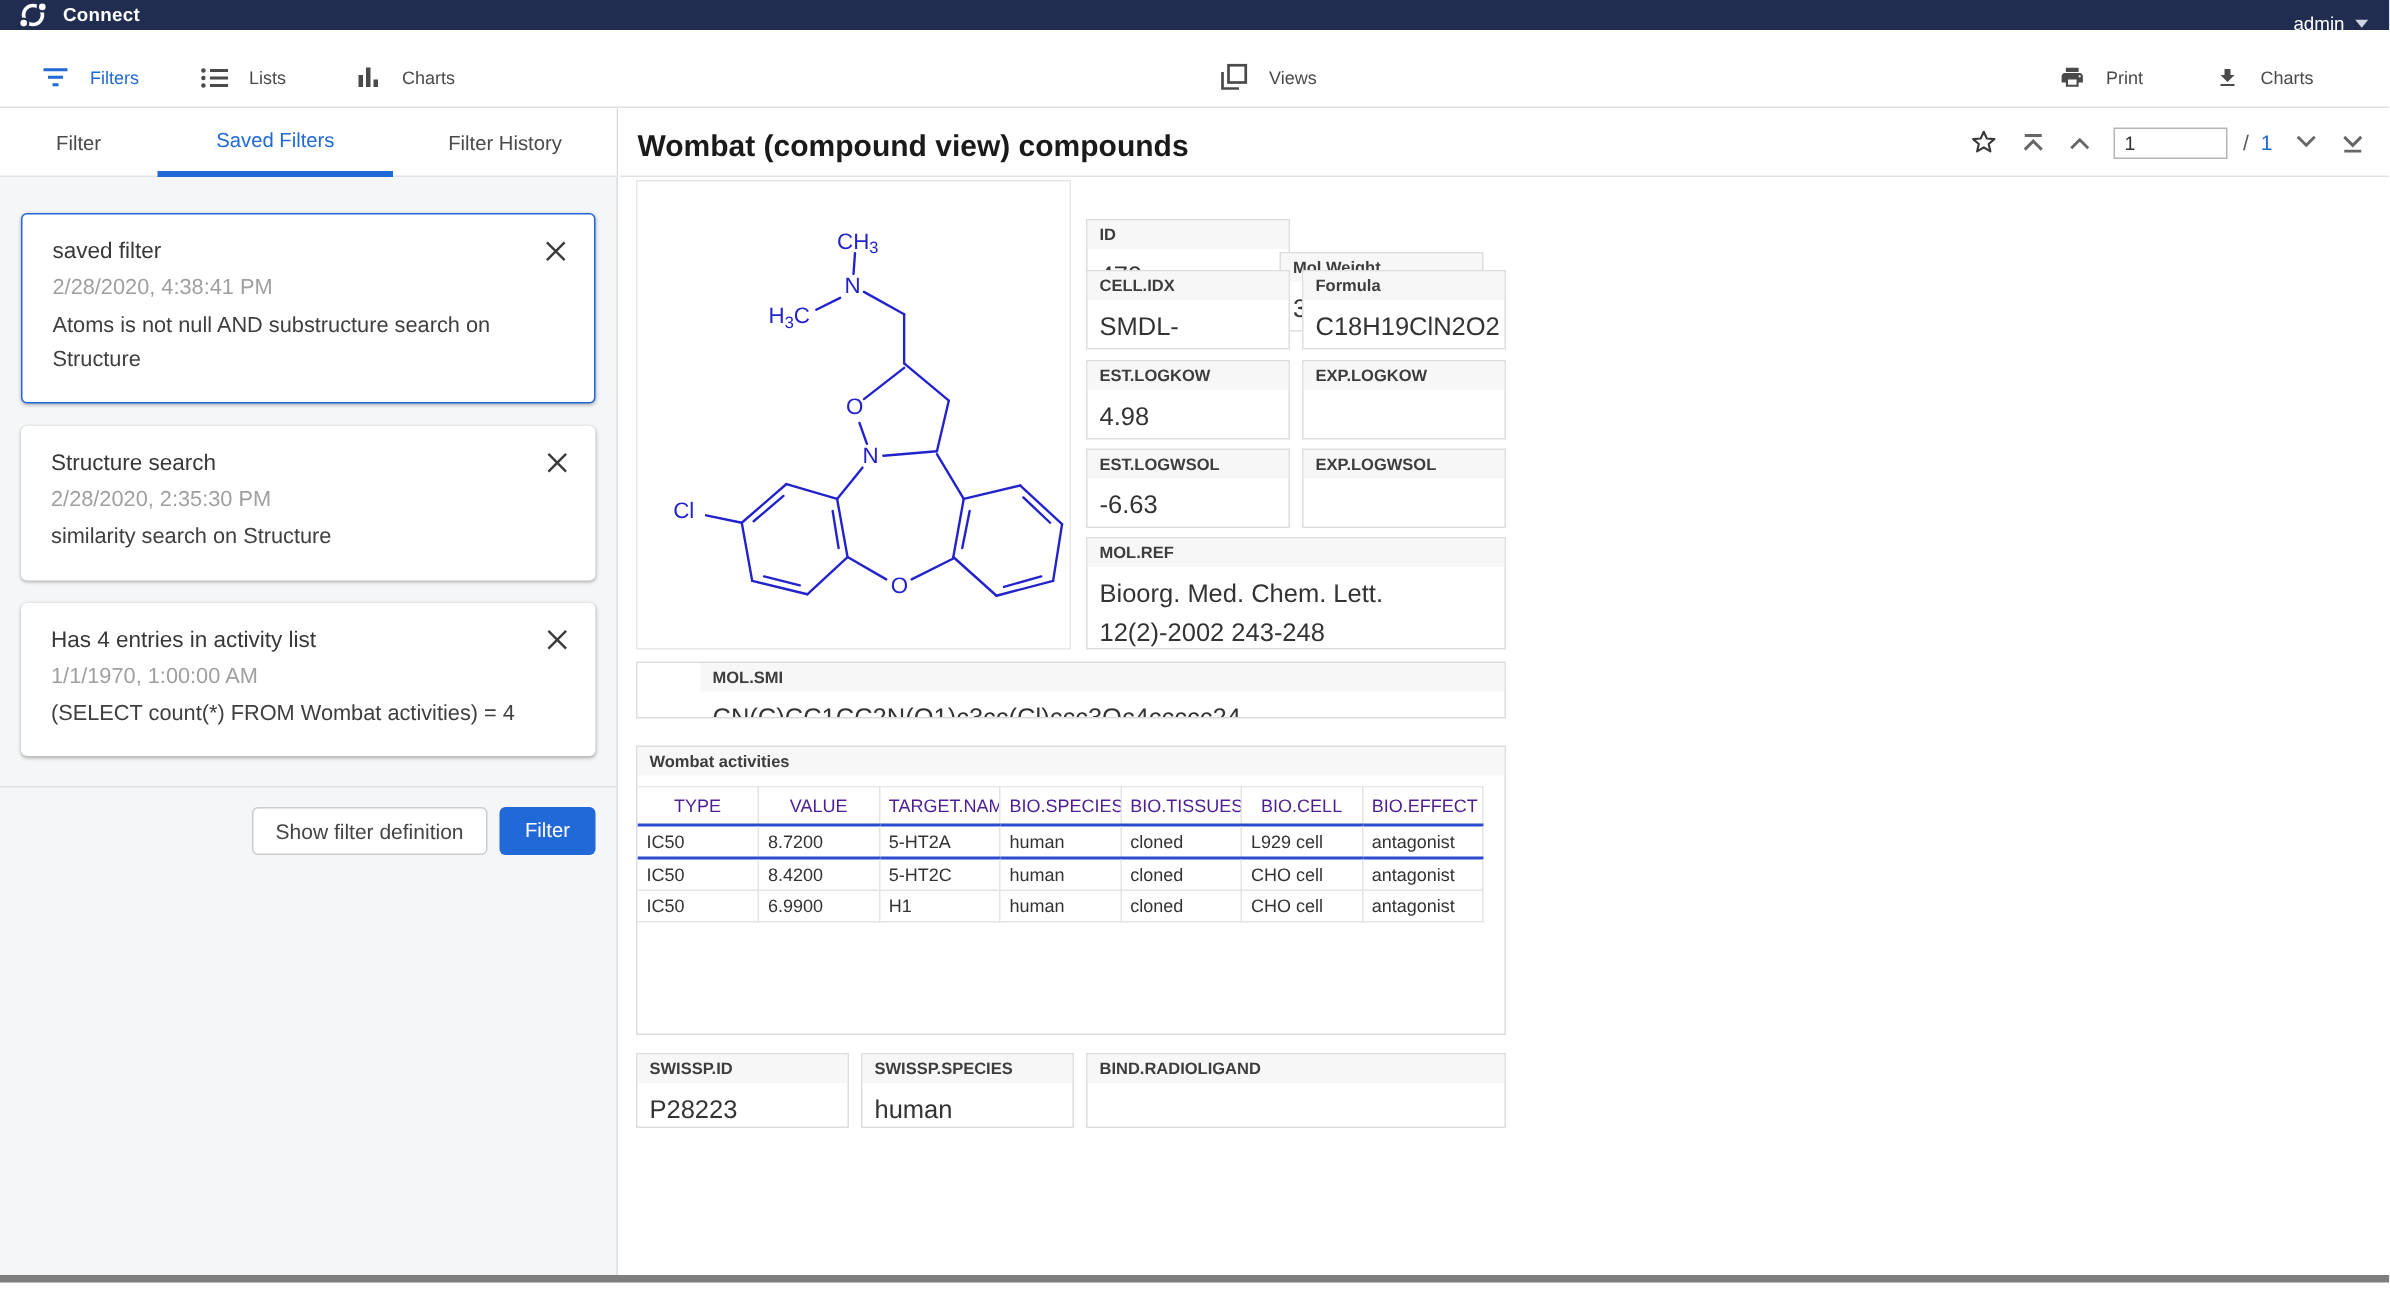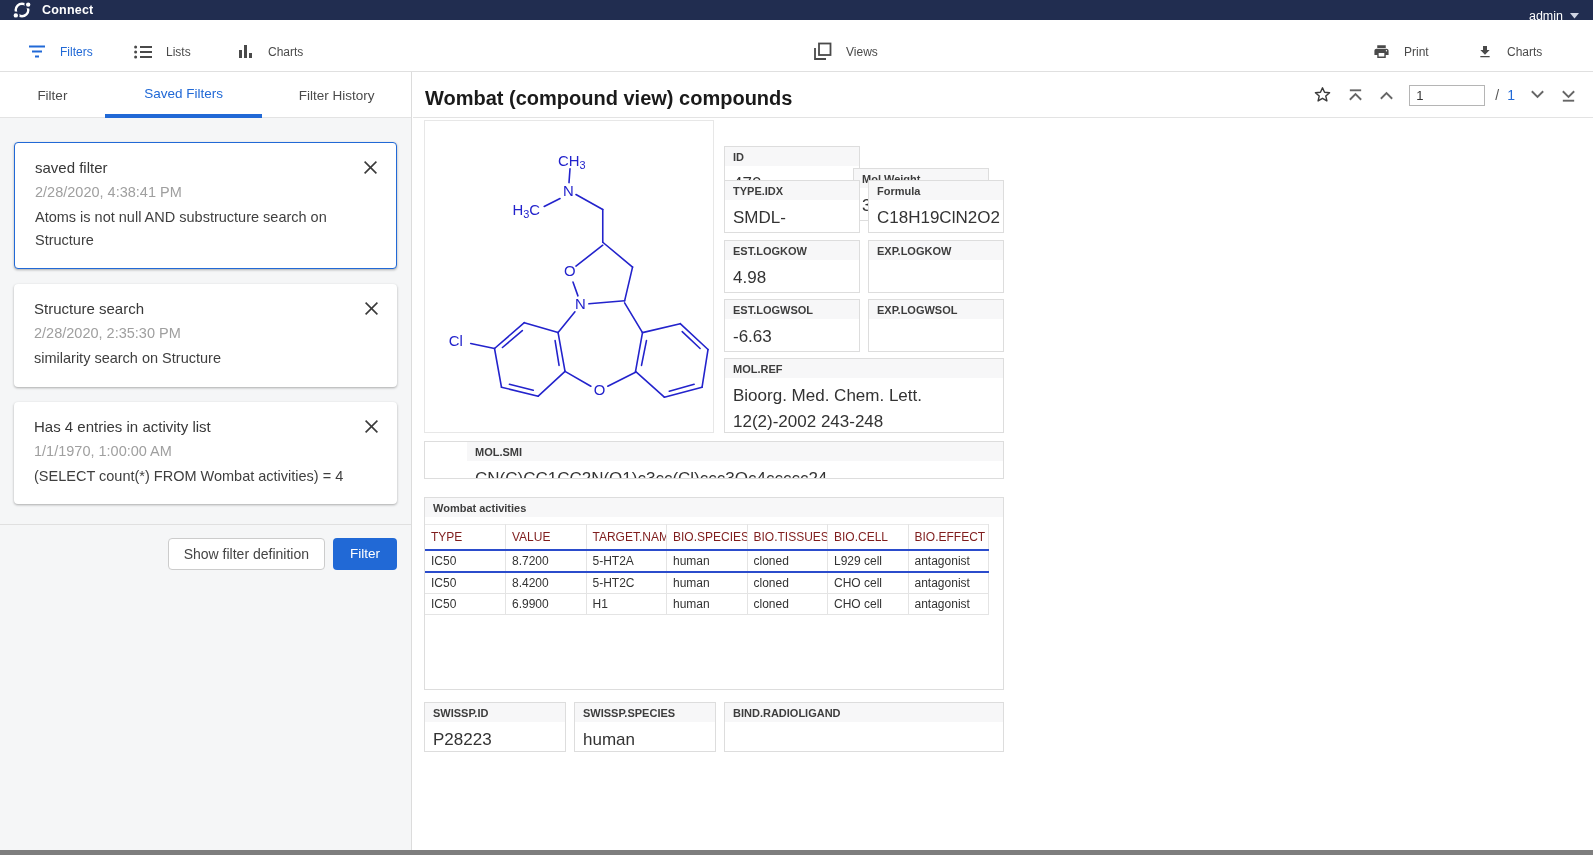--- a/index.html
+++ b/index.html
@@ -50,21 +50,21 @@
   .pager-total { font-size:14px; color:#2169d6; margin-left:-6px; }
 
   .record { position:absolute; top:46px; left:0; right:0; bottom:0; }
   .struct-panel { position:absolute; left:11px; top:2px; width:290px; height:313px; border:1px solid #e7e7e7; background:#fff; }
   .fbox { position:absolute; background:#fff; border:1px solid #ddd; overflow:hidden; }
   .fbox .lab, .acts .lab { background:#f7f7f8; padding:4px 8px 3px; font-size:11px; font-weight:bold; color:#3d3d3d; white-space:nowrap; overflow:hidden; }
   .fbox .val { padding:5px 8px 4px; font-size:17px; color:#333; line-height:1.55; }
   .acts { position:absolute; left:11px; top:379px; width:580px; height:193px; border:1px solid #ddd; background:#fff; overflow:hidden; }
   table.acts-table { border-collapse:collapse; table-layout:fixed; width:564px; margin-top:7px; font-size:12px; }
   .acts-table col { width:80.5px; }
-  .acts-table th { font-weight:normal; color:#7f1d1d; text-align:left; padding:5px 6px; border-top:1px solid #e9e9e9;
+  .acts-table th { font-weight:normal; color:#4c1d95; text-align:center; padding:5px 6px; border-top:1px solid #e9e9e9;
                    border-right:1px solid #e4e4e4; white-space:nowrap; overflow:hidden; }
   .acts-table td { color:#333; padding:3px 6px; border-right:1px solid #e4e4e4; border-bottom:1px solid #e4e4e4;
                    white-space:nowrap; overflow:hidden; }
   .acts-table tr.selected td { border-top:2px solid #2b4ccc; border-bottom:2px solid #2b4ccc; }
   .acts-table tr { cursor:pointer; }
 
   .molecule-label { font-size:15px; }
   .molecule-sub { font-size:11px; }
 
   .hscrollbar { position:absolute; left:0; top:850px; width:1593px; height:5px; background:#7e7e7e; cursor:pointer; }
@@ -301,21 +301,21 @@
 
       <div class="fbox" style="left:311px; top:2px;  width:136px; height:53px;margin-top:26px;">
         <div class="lab">ID</div>
         <div class="val">470</div>
       </div>
       <div class="fbox" style="left:440px; top:2px;  width:136px; height:53px;margin-top:48px;">
         <div class="lab">Mol Weight</div>
         <div class="val">330.81</div>
       </div>
       <div class="fbox" style="left:311px; top:62px; width:136px; height:53px;">
-        <div class="lab">TYPE.IDX</div>
+        <div class="lab">CELL.IDX</div>
         <div class="val">SMDL-00000470</div>
       </div>
       <div class="fbox" style="left:455px; top:62px; width:136px; height:53px;">
         <div class="lab">Formula</div>
         <div class="val">C18H19ClN2O2</div>
       </div>
       <div class="fbox" style="left:311px; top:122px; width:136px; height:53px;">
         <div class="lab">EST.LOGKOW</div>
         <div class="val">4.98</div>
       </div>

